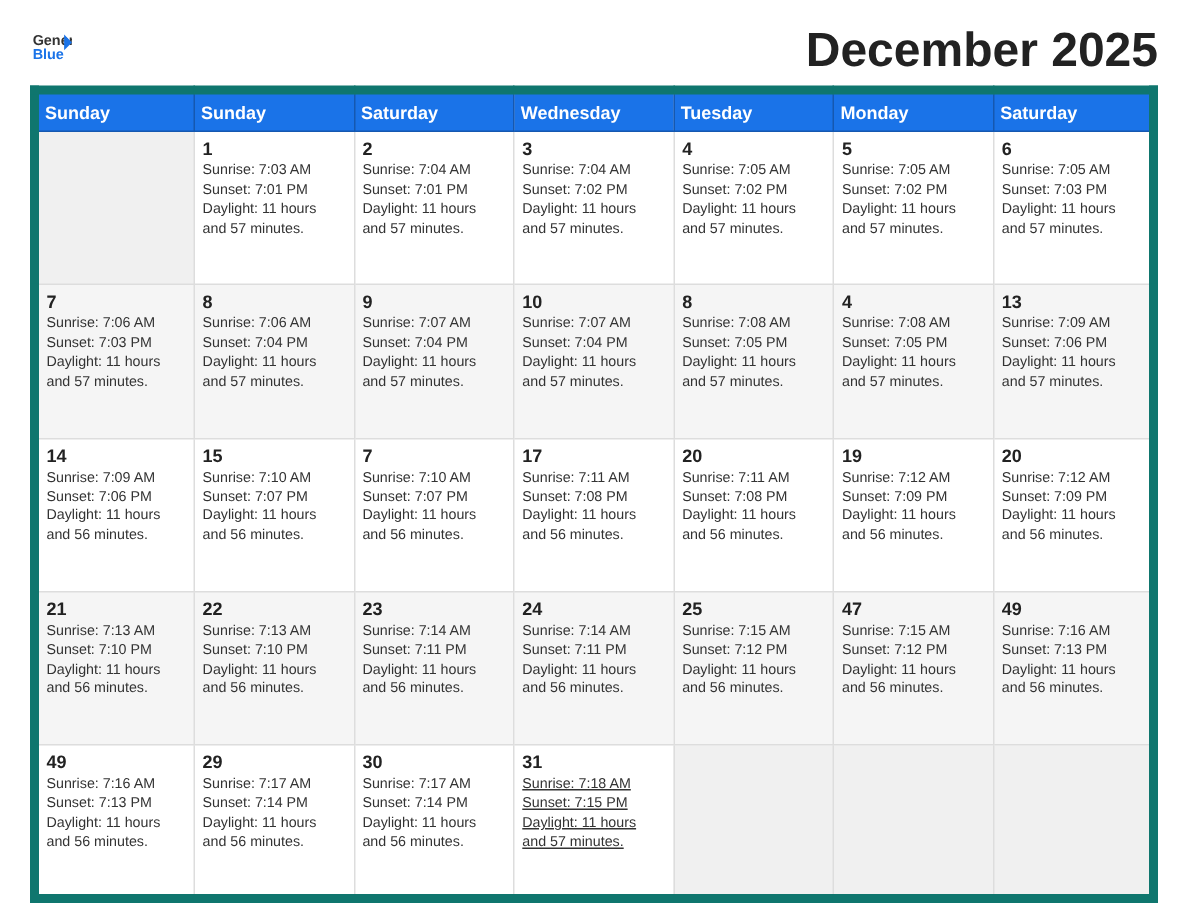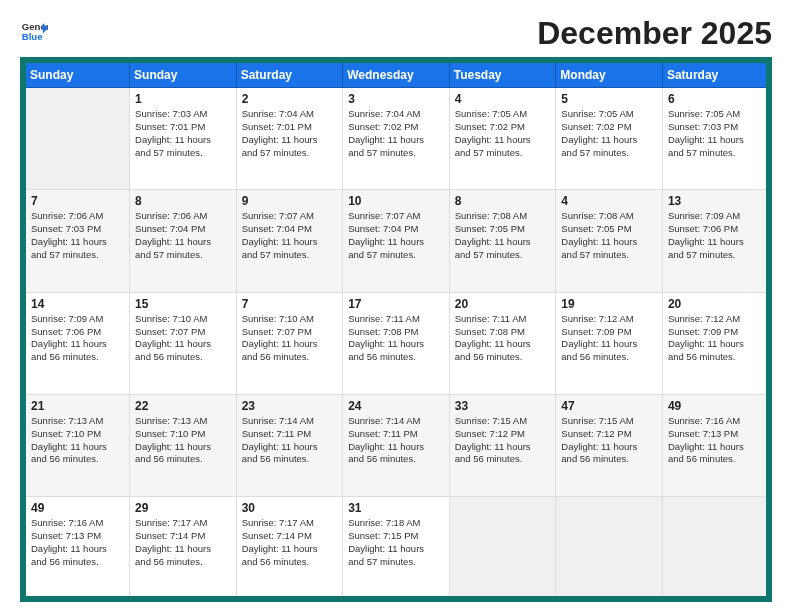--- a/index.html
+++ b/index.html
@@ -296,21 +296,21 @@
 and 56 minutes.</div>
           </td>
           <td>
             <span class="day-num">24</span>
             <div class="cell-info" style="white-space: pre-line;">Sunrise: 7:14 AM
 Sunset: 7:11 PM
 Daylight: 11 hours
 and 56 minutes.</div>
           </td>
           <td>
-            <span class="day-num">33</span>
+            <span class="day-num">25</span>
             <div class="cell-info" style="white-space: pre-line;">Sunrise: 7:15 AM
 Sunset: 7:12 PM
 Daylight: 11 hours
 and 56 minutes.</div>
           </td>
           <td>
             <span class="day-num">47</span>
             <div class="cell-info" style="white-space: pre-line;">Sunrise: 7:15 AM
 Sunset: 7:12 PM
 Daylight: 11 hours
@@ -341,21 +341,21 @@
           </td>
           <td>
             <span class="day-num">30</span>
             <div class="cell-info" style="white-space: pre-line;">Sunrise: 7:17 AM
 Sunset: 7:14 PM
 Daylight: 11 hours
 and 56 minutes.</div>
           </td>
           <td>
             <span class="day-num">31</span>
-            <div class="cell-info" style="white-space: pre-line;">Sunrise: 7:18 AM
+            <div class="cell-info" style="white-space: pre-line; text-decoration: underline;">Sunrise: 7:18 AM
 Sunset: 7:15 PM
 Daylight: 11 hours
 and 57 minutes.</div>
           </td>
           <td class="empty-cell"></td>
           <td class="empty-cell"></td>
           <td class="empty-cell"></td>
         </tr>
       </tbody>
   </table>

